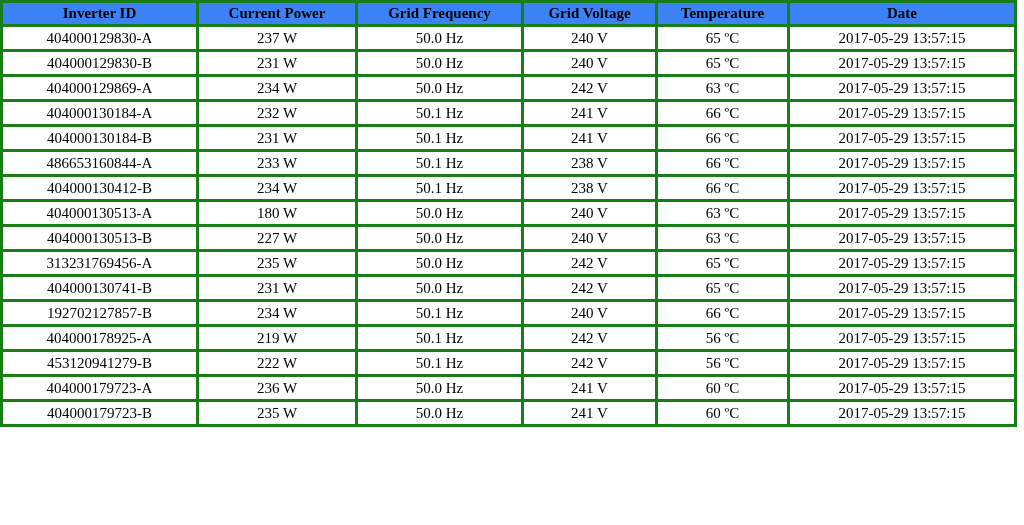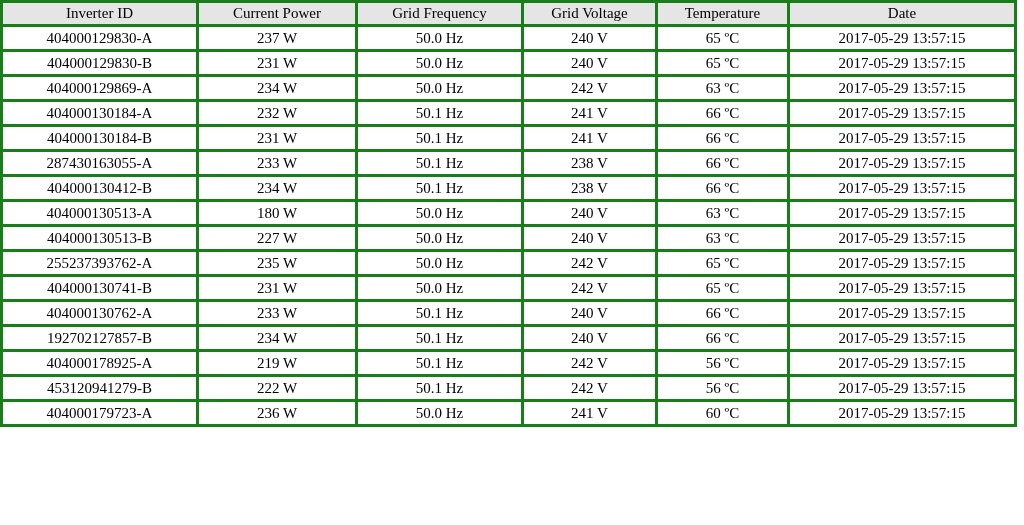--- a/index.html
+++ b/index.html
@@ -26,25 +26,26 @@
     border: 3px solid #197D19;
     text-align: center;
     color: #000000;
     font-weight: normal;
     font-family: "Liberation Serif", "DejaVu Serif", serif;
     white-space: nowrap;
     overflow: hidden;
   }
 
   #inverter-table thead th {
-    background: #e5e5e5;
+    background: #3b82f6;
     height: 21px;
     line-height: 21px;
     font-size: 15px;
     padding: 0;
+    font-weight: bold;
   }
 
   #inverter-table tbody td {
     background: #ffffff;
     height: 22px;
     line-height: 22px;
     font-size: 15px;
     padding: 0;
   }
 
@@ -113,21 +114,21 @@
       </tr>
       <tr>
         <td>404000130184-B</td>
         <td>231 W</td>
         <td>50.1 Hz</td>
         <td>241 V</td>
         <td>66 ºC</td>
         <td>2017-05-29 13:57:15</td>
       </tr>
       <tr>
-        <td>287430163055-A</td>
+        <td>486653160844-A</td>
         <td>233 W</td>
         <td>50.1 Hz</td>
         <td>238 V</td>
         <td>66 ºC</td>
         <td>2017-05-29 13:57:15</td>
       </tr>
       <tr>
         <td>404000130412-B</td>
         <td>234 W</td>
         <td>50.1 Hz</td>
@@ -145,44 +146,36 @@
       </tr>
       <tr>
         <td>404000130513-B</td>
         <td>227 W</td>
         <td>50.0 Hz</td>
         <td>240 V</td>
         <td>63 ºC</td>
         <td>2017-05-29 13:57:15</td>
       </tr>
       <tr>
-        <td>255237393762-A</td>
+        <td>313231769456-A</td>
         <td>235 W</td>
         <td>50.0 Hz</td>
         <td>242 V</td>
         <td>65 ºC</td>
         <td>2017-05-29 13:57:15</td>
       </tr>
       <tr>
         <td>404000130741-B</td>
         <td>231 W</td>
         <td>50.0 Hz</td>
         <td>242 V</td>
         <td>65 ºC</td>
         <td>2017-05-29 13:57:15</td>
       </tr>
       <tr>
-        <td>404000130762-A</td>
-        <td>233 W</td>
-        <td>50.1 Hz</td>
-        <td>240 V</td>
-        <td>66 ºC</td>
-        <td>2017-05-29 13:57:15</td>
-      </tr>
-      <tr>
         <td>192702127857-B</td>
         <td>234 W</td>
         <td>50.1 Hz</td>
         <td>240 V</td>
         <td>66 ºC</td>
         <td>2017-05-29 13:57:15</td>
       </tr>
       <tr>
         <td>404000178925-A</td>
         <td>219 W</td>
@@ -200,14 +193,22 @@
         <td>2017-05-29 13:57:15</td>
       </tr>
       <tr>
         <td>404000179723-A</td>
         <td>236 W</td>
         <td>50.0 Hz</td>
         <td>241 V</td>
         <td>60 ºC</td>
         <td>2017-05-29 13:57:15</td>
       </tr>
+      <tr>
+        <td>404000179723-B</td>
+        <td>235 W</td>
+        <td>50.0 Hz</td>
+        <td>241 V</td>
+        <td>60 ºC</td>
+        <td>2017-05-29 13:57:15</td>
+      </tr>
     </tbody>
 </table>
 
 </body></html>

